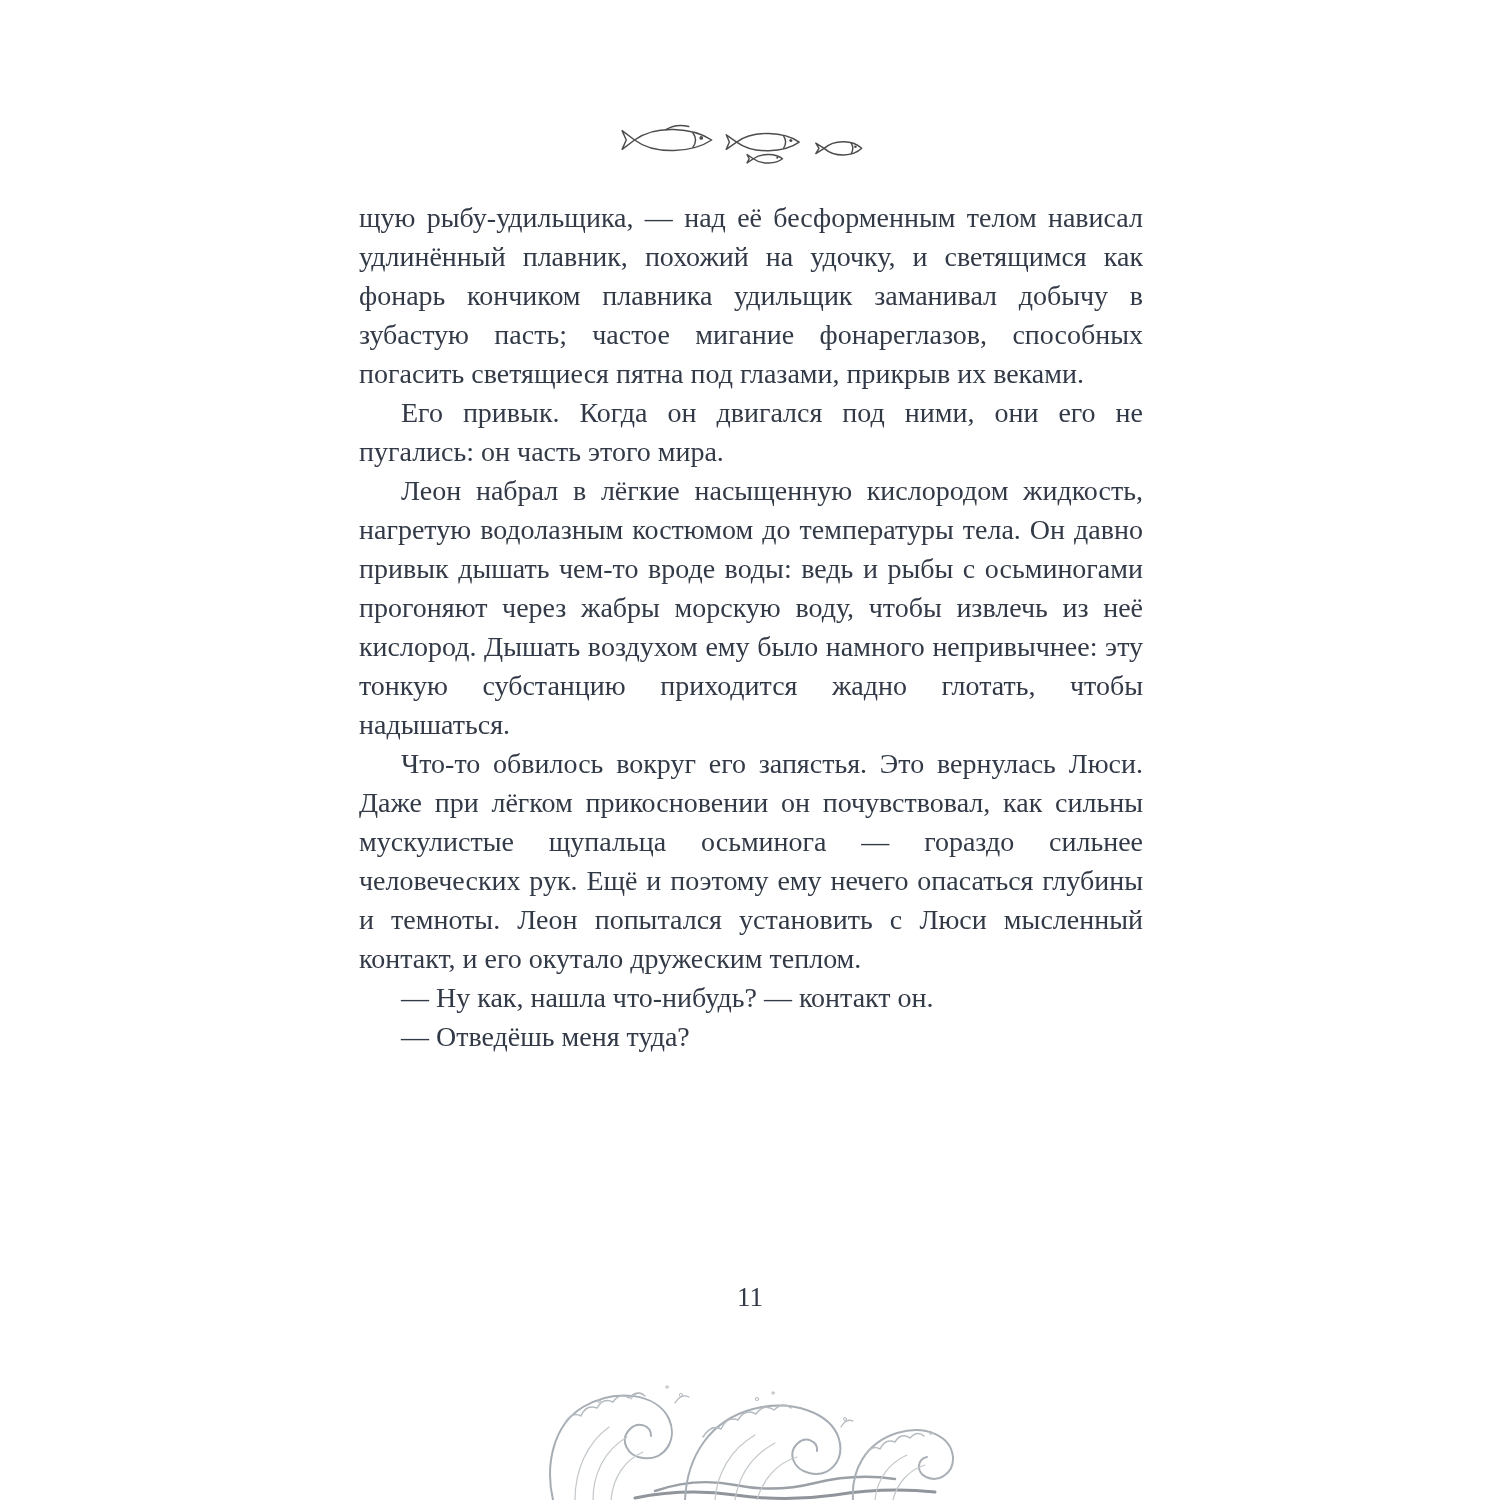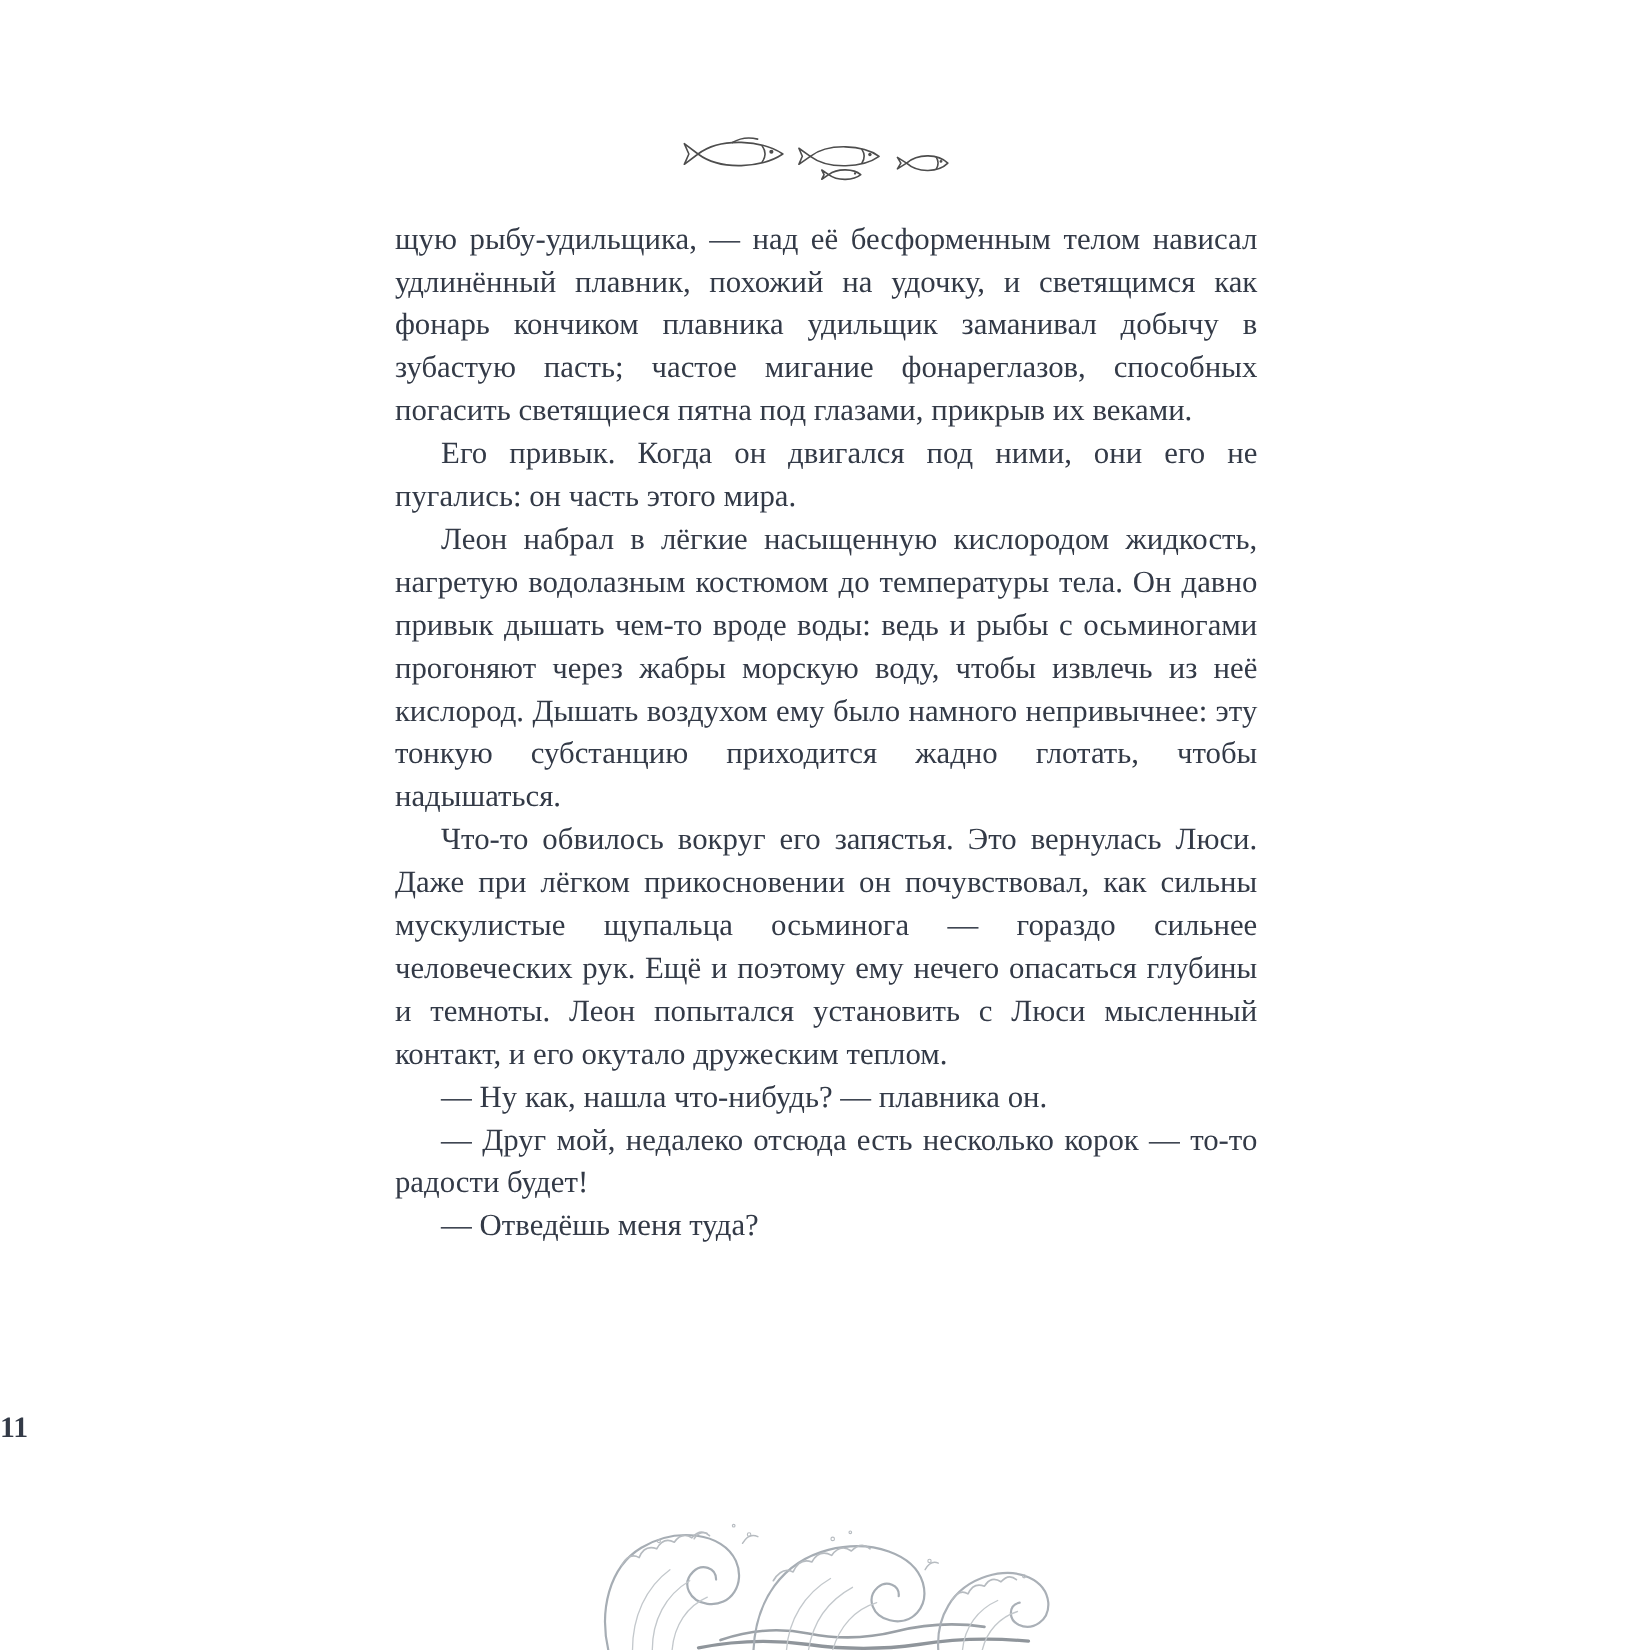--- a/index.html
+++ b/index.html
@@ -41,22 +41,23 @@
   .text-block p.para.indent {
     text-indent: 42px;
   }
   .italic {
   }
   .page-number {
     position: absolute;
     top: 1282px;
     left: 0;
     right: 0;
+    text-align: center;
     font-size: 27px;
-    font-weight: bold;
+    font-weight: normal;
     color: #333a47;
   }
   .wave-wrap {
     position: absolute;
     bottom: 0;
     left: 50%;
     transform: translateX(-50%);
     width: 430px;
     height: 185px;
   }
@@ -90,22 +91,21 @@
       <path d="M222,33 q3,5 0,10"></path>
       <circle cx="226" cy="36.5" r="1.2" fill="#4d4d4d" stroke="none"></circle>
     </svg>
   </div>
 
   <div class="text-block">
       <p class="para"><span>щую рыбу-удильщика, — над её бесформенным телом нависал удлинённый плавник, похожий на удочку, и светящимся как фонарь кончиком плавника удильщик заманивал добычу в зубастую пасть; частое мигание фонареглазов, способных погасить светящиеся пятна под глазами, прикрыв их веками.</span></p>
       <p class="para indent"><span>Его привык. Когда он двигался под ними, они его не пугались: он часть этого мира.</span></p>
       <p class="para indent"><span>Леон набрал в лёгкие насыщенную кислородом жидкость, нагретую водолазным костюмом до температуры тела. Он давно привык дышать чем-то вроде воды: ведь и рыбы с осьминогами прогоняют через жабры морскую воду, чтобы извлечь из неё кислород. Дышать воздухом ему было намного непривычнее: эту тонкую субстанцию приходится жадно глотать, чтобы надышаться.</span></p>
       <p class="para indent"><span>Что-то обвилось вокруг его запястья. Это вернулась Люси. Даже при лёгком прикосновении он почувствовал, как сильны мускулистые щупальца осьминога — гораздо сильнее человеческих рук. Ещё и поэтому ему нечего опасаться глубины и темноты. Леон попытался установить с Люси мысленный контакт, и его окутало дружеским теплом.</span></p>
-      <p class="para indent"><span class="italic">— Ну как, нашла что-нибудь? </span><span>— плавника он.</span></p>
-      <p class="para indent"><span class="italic">— Друг мой, недалеко отсюда есть несколько корок — то-то радости будет!</span></p>
+      <p class="para indent"><span class="italic">— Ну как, нашла что-нибудь? </span><span>— контакт он.</span></p>
       <p class="para indent"><span class="italic">— Отведёшь меня туда?</span></p>
     </div>
 
   <div class="page-number">11</div>
 
   <div class="wave-wrap">
     <svg viewBox="0 0 430 185" fill="none" stroke-linecap="round" stroke-linejoin="round">
 
       <path d="M100,183 q50,-10 100,-3 q50,7 100,0 q50,-8 100,-3" stroke="#8f959b" stroke-width="3"></path>
       <path d="M120,176 q40,-14 80,-6 q40,8 80,-2 q40,-10 80,-4" stroke="#9aa0a6" stroke-width="2.4"></path>

